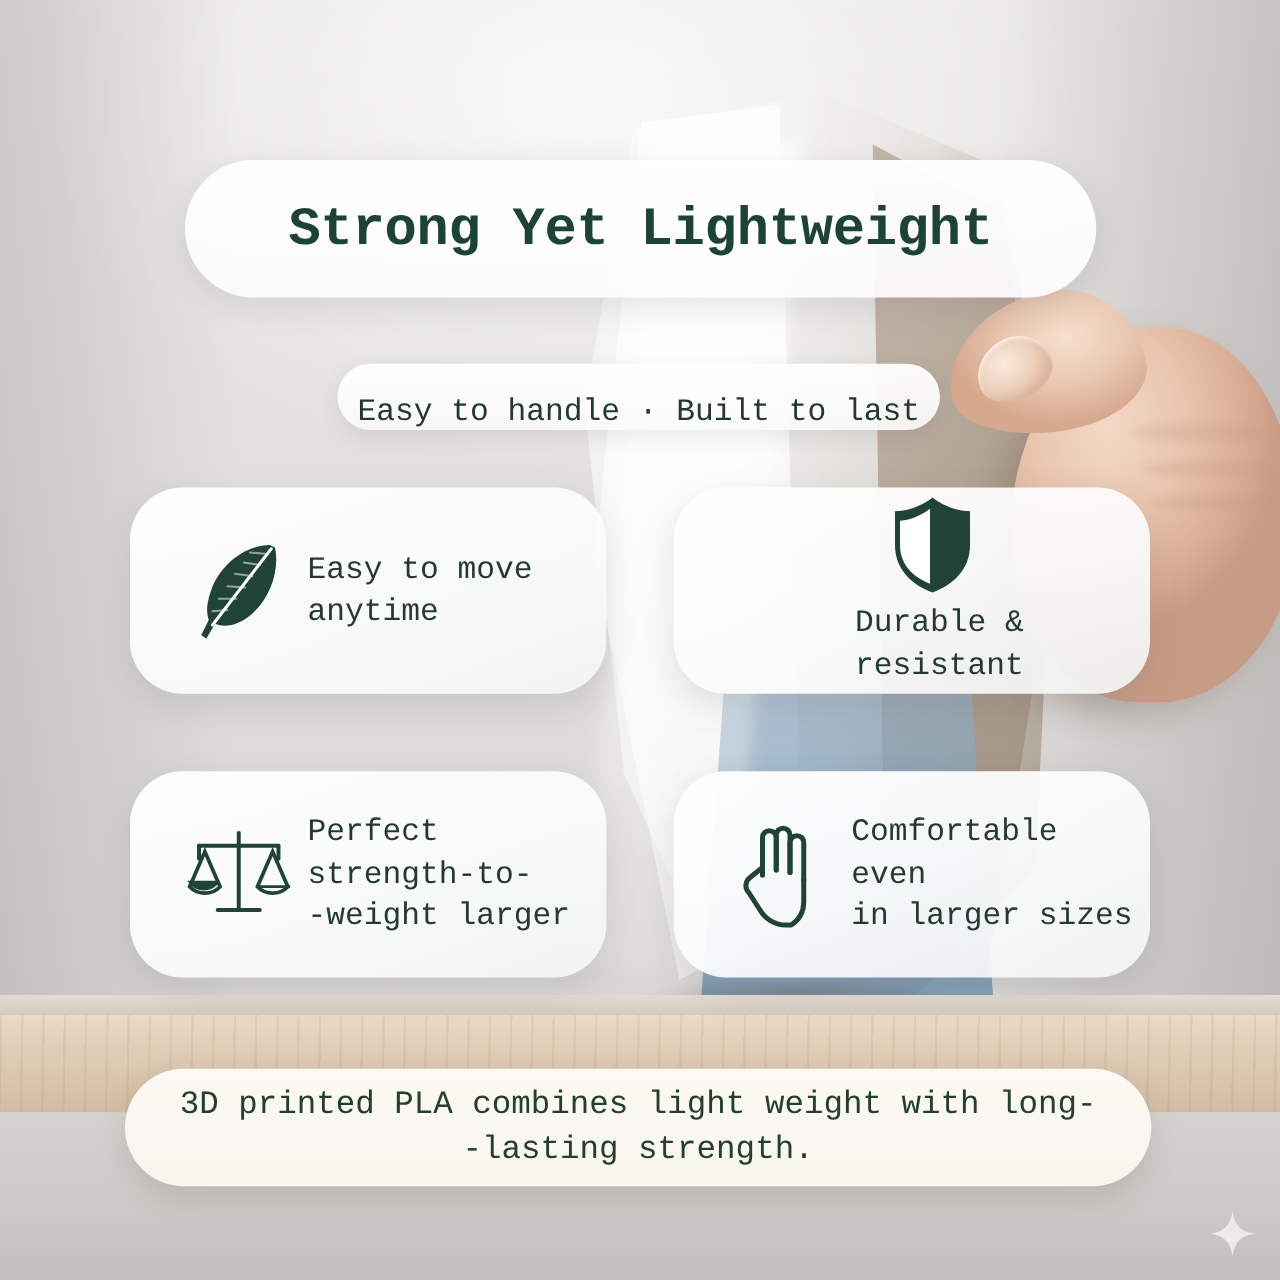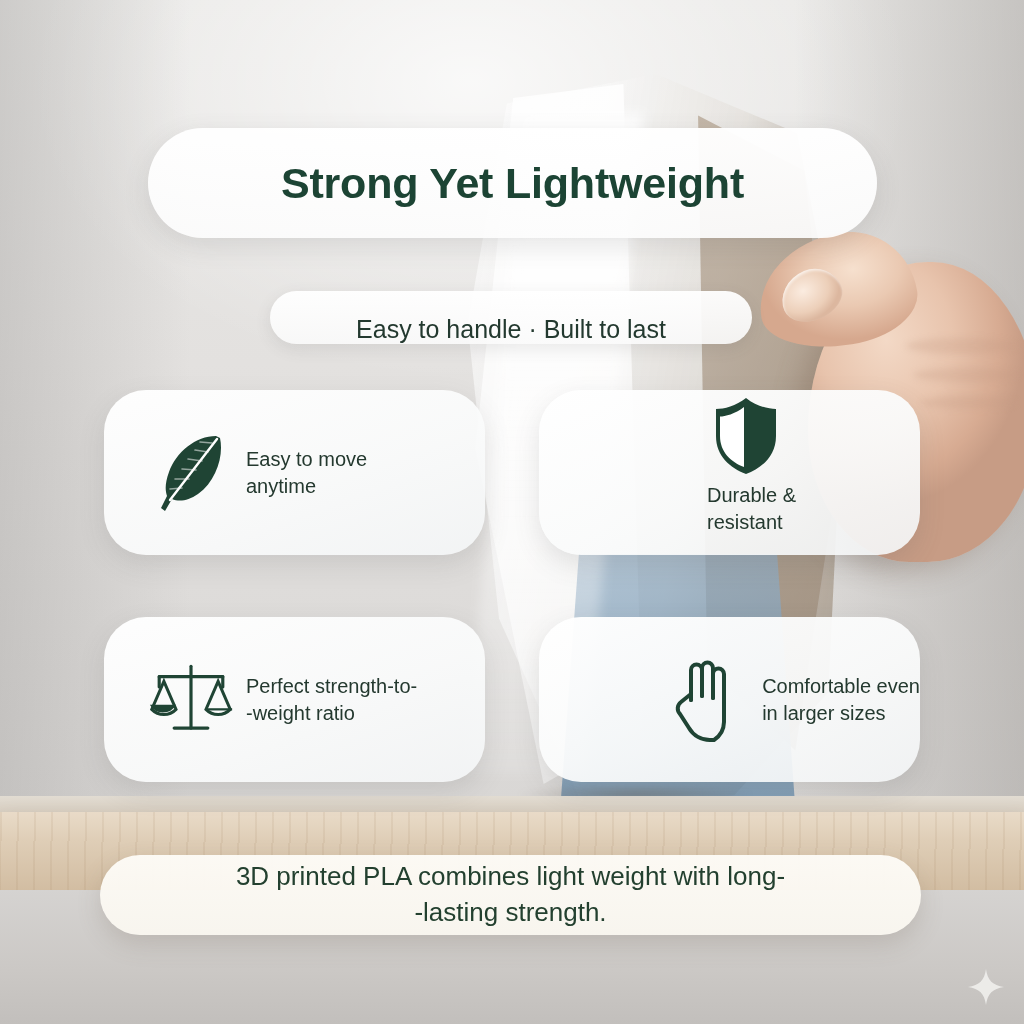--- a/index.html
+++ b/index.html
@@ -111,21 +111,21 @@
     position:absolute;left:0;top:890px;width:1024px;height:134px;
     background:linear-gradient(180deg,#d5d3d1 0%, #cbc8c5 60%, #c2bfbc 100%);
   }
   .obj-contact-shadow{
     position:absolute;left:470px;top:782px;width:330px;height:26px;
     background:radial-gradient(50% 60% at 50% 50%, rgba(100,88,76,.42), rgba(100,88,76,0) 72%);
     filter:blur(3px);
   }
 
   
-  .overlay{position:absolute;left:0;top:0;width:1024px;height:1024px;}
+  .overlay{position:absolute;left:0;top:0;width:1024px;height:1024px;font-family:Liberation Mono, monospace;}
 
   .title-pill{
     position:absolute;left:148px;top:128px;width:729px;height:110px;
     border-radius:56px;
     background:linear-gradient(180deg, rgba(255,255,255,.97) 0%, rgba(252,252,252,.93) 100%);
     box-shadow:0 8px 26px rgba(80,80,80,.14);
     display:flex;align-items:center;justify-content:center;
   }
   .title-text{
     font-size:43px;font-weight:bold;color:#1c4434;letter-spacing:-.2px;
@@ -152,28 +152,28 @@
   .card.c1{left:104px;top:390px;}
   .card.c2{left:539px;top:390px;flex-direction:column;}
   .card.c3{left:104px;top:617px;}
   .card.c4{left:539px;top:617px;justify-content:flex-end;}
 
   .card-icon{
     width:86px;min-width:86px;height:92px;display:flex;align-items:center;justify-content:center;
     margin-right:12px;
   }
   .card-label{
-    font-size:20px;line-height:1.35;color:#24392f;font-weight:400;
+    font-size:25px;line-height:1.35;color:#24392f;font-weight:400;
     white-space:pre-line;
   }
   .card.c3 .card-label{white-space:pre-line;width:300px;}
 
   
   .footer-pill{
-    position:absolute;left:100px;top:855px;width:821px;height:80px;
+    position:absolute;left:100px;top:855px;width:821px;height:94px;
     border-radius:48px;
     background:linear-gradient(180deg, rgba(253,251,246,.97) 0%, rgba(250,247,240,.95) 100%);
     box-shadow:0 9px 24px rgba(110,95,78,.20);
     display:flex;align-items:center;justify-content:center;
   }
   .footer-text{
     font-size:26px;line-height:1.38;color:#23402f;text-align:center;white-space:pre-line;
   }
 
   .sparkle{position:absolute;left:966px;top:967px;width:40px;height:40px;}
@@ -254,21 +254,21 @@
             <line x1="80" y1="17" x2="80" y2="28"></line>
           </g>
           <path d="M12 22 L-1 52 A18 18 0 0 0 25 52 Z" transform="translate(5,0)" fill="none" stroke="#1f4434" stroke-width="3.2"></path>
           <path d="M80 22 L67 52 A18 18 0 0 0 93 52 Z" transform="translate(-5,0)" fill="none" stroke="#1f4434" stroke-width="3.2"></path>
           <path d="M2 47 A16 16 0 0 0 30 47 Z" fill="#1f4434"></path>
           <path d="M62 53 A16 16 0 0 0 90 53 Z" fill="none"></path>
           <line x1="62" y1="52" x2="90" y2="52" stroke="#1f4434" stroke-width="2.4"></line>
         </svg>
       </span>
       <span class="card-label">Perfect strength-to-
--weight ratio</span>
+-weight larger</span>
     </div>
 
     <div class="card c4">
       <span class="card-icon">
         <svg width="80" height="88" viewBox="0 0 80 88" aria-hidden="true">
           <g fill="none" stroke="#1f4434" stroke-width="4" stroke-linecap="round" stroke-linejoin="round">
             <path d="M24 44 L24 14 A5.5 5.5 0 0 1 35 14 L35 40"></path>
             <path d="M35 40 L35 12 A5.5 5.5 0 0 1 46 12 L46 42"></path>
             <path d="M46 42 L46 18 A5.5 5.5 0 0 1 57 18 L57 48"></path>
             <path d="M24 44 L24 38 L14 46 A8 8 0 0 0 13 58 L22 72 A24 24 0 0 0 43 84 L47 84 A22 22 0 0 0 57 66 L57 48"></path>

